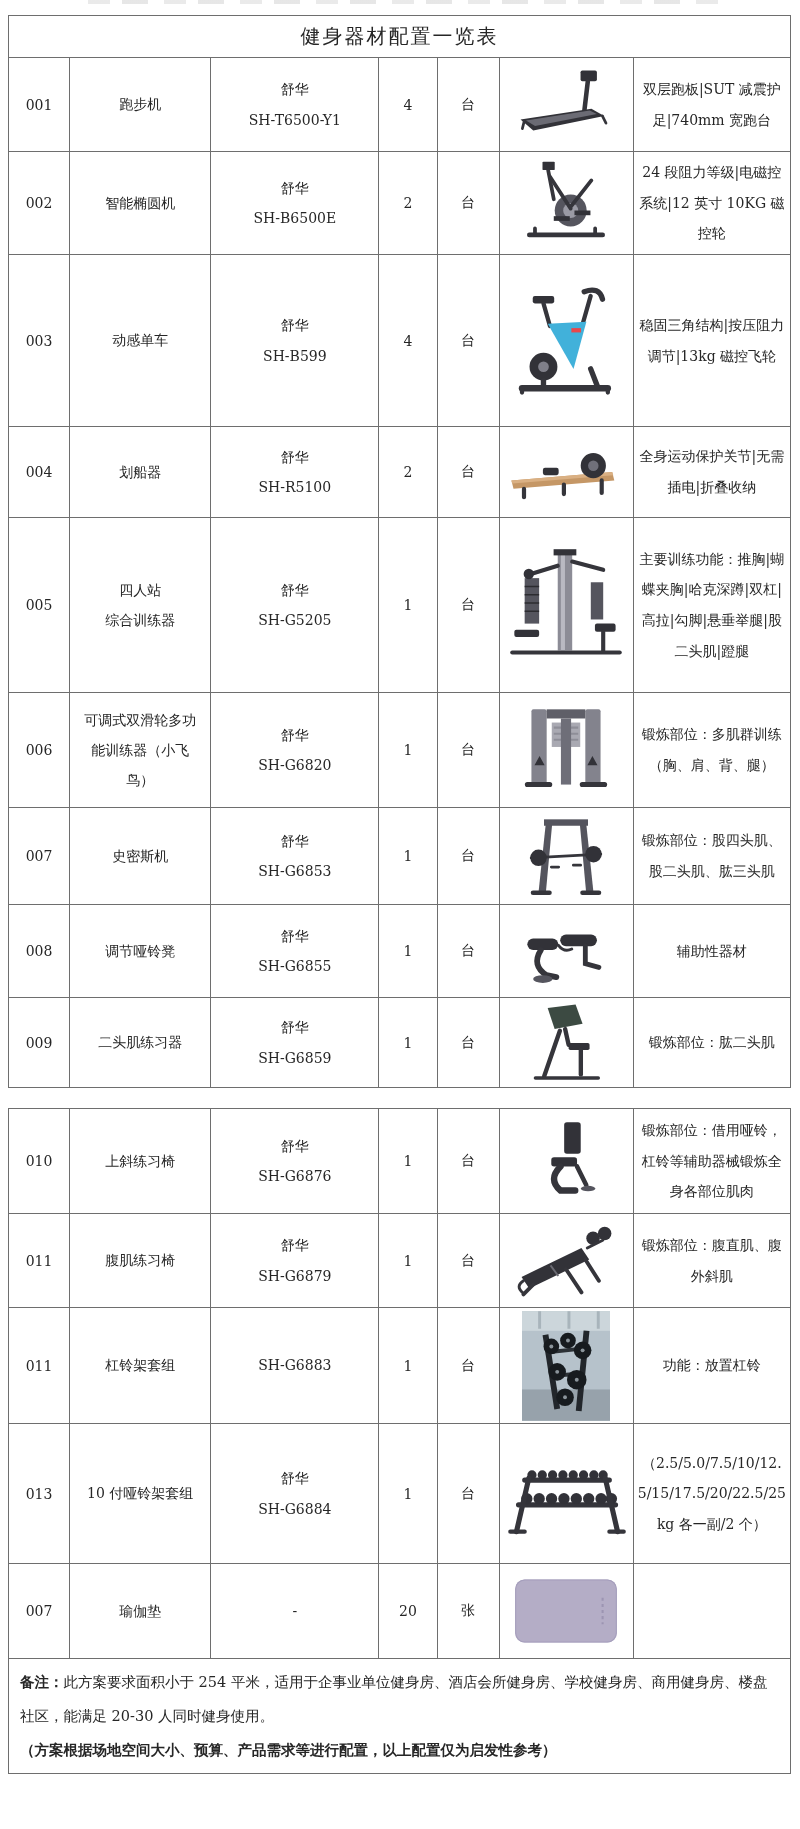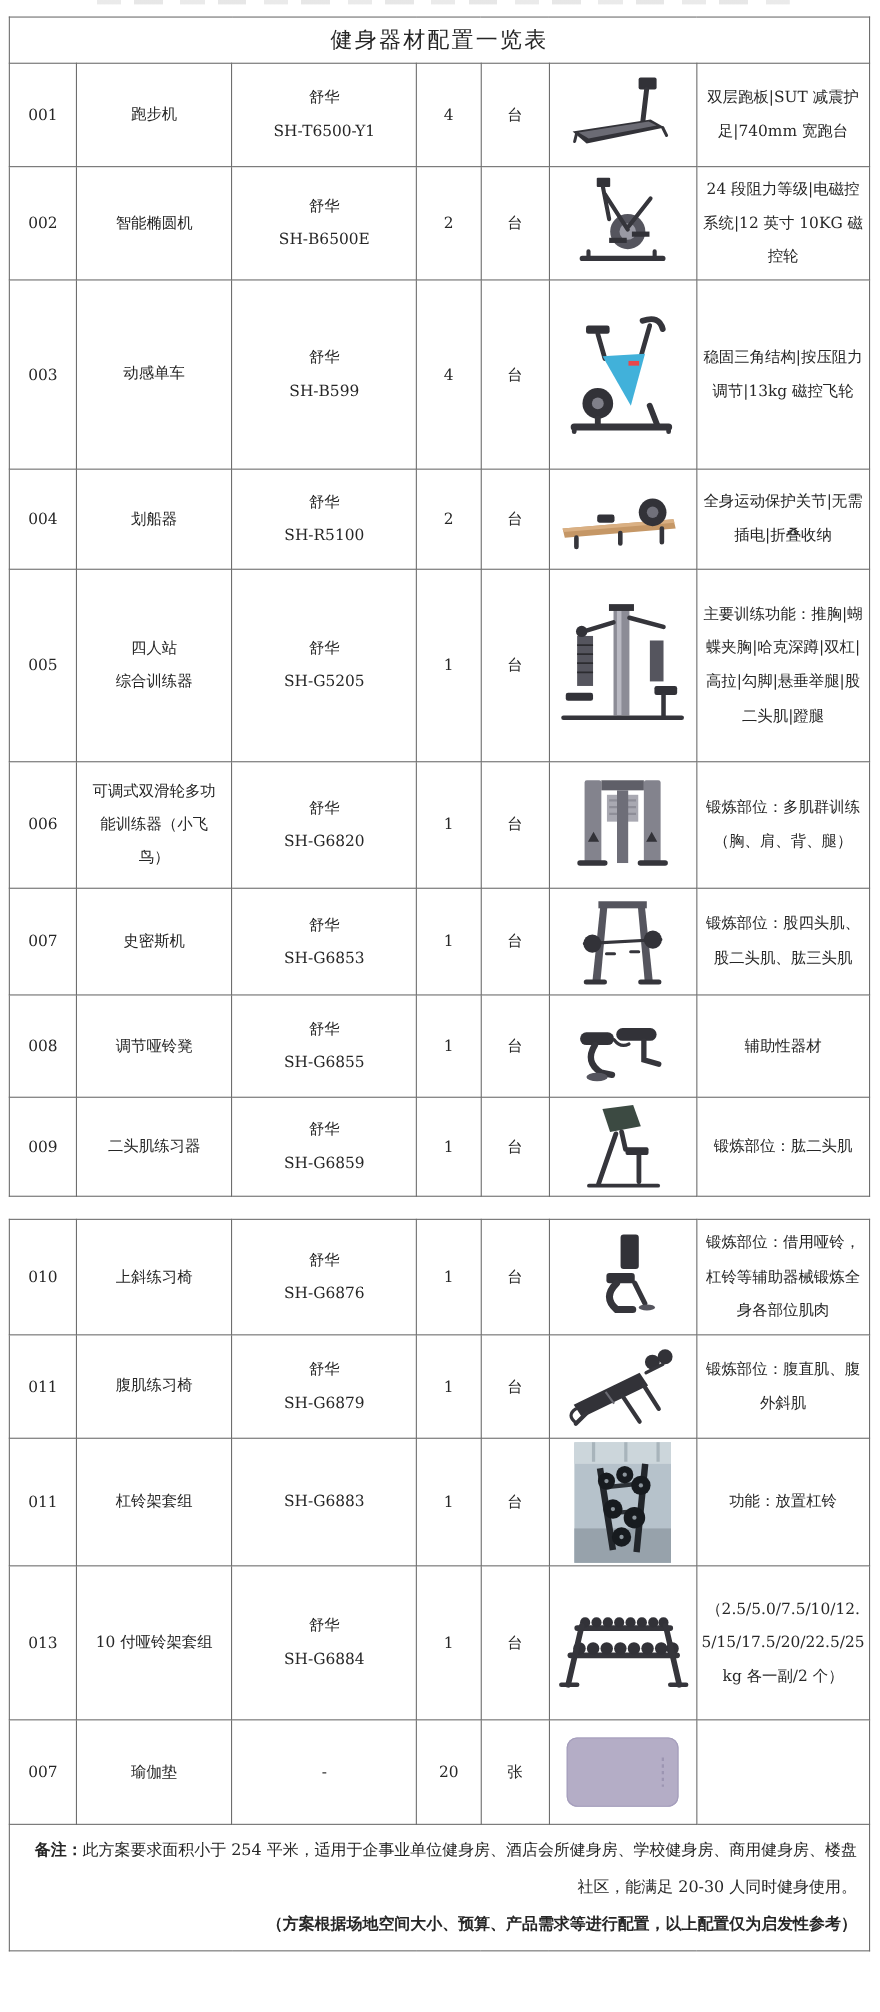--- a/index.html
+++ b/index.html
@@ -21,21 +21,21 @@
   td{
     border:1px solid #6e6e6e;text-align:center;vertical-align:middle;
     font-size:14px;padding:2px 4px;overflow:hidden;
   }
   .title-cell{font-size:20px;letter-spacing:2px;padding:4px 0;}
   .hdr td{font-size:15px;}
   .c-name{line-height:2.15;white-space:pre-line;word-break:break-all;padding:2px 8px;}
   .ln{line-height:2.15;}
   .c-remark{line-height:2.18;word-break:break-all;padding:2px 2px;}
   .c-img{padding:0;}
-  .note{text-align:right;padding:6px 11px;line-height:2.35;font-size:14.5px;}
+  .note{text-align:left;padding:6px 11px;line-height:2.35;font-size:14.5px;}
   .b{font-weight:bold;}
   svg{display:block;margin:0 auto;}
   .ink{fill:#323238;}
   .ink2{fill:#55555e;}
   .st{stroke:#35353b;stroke-linecap:round;fill:none;}
 </style>
 </head>
 <body>
 
 <div class="top-strip"></div>

